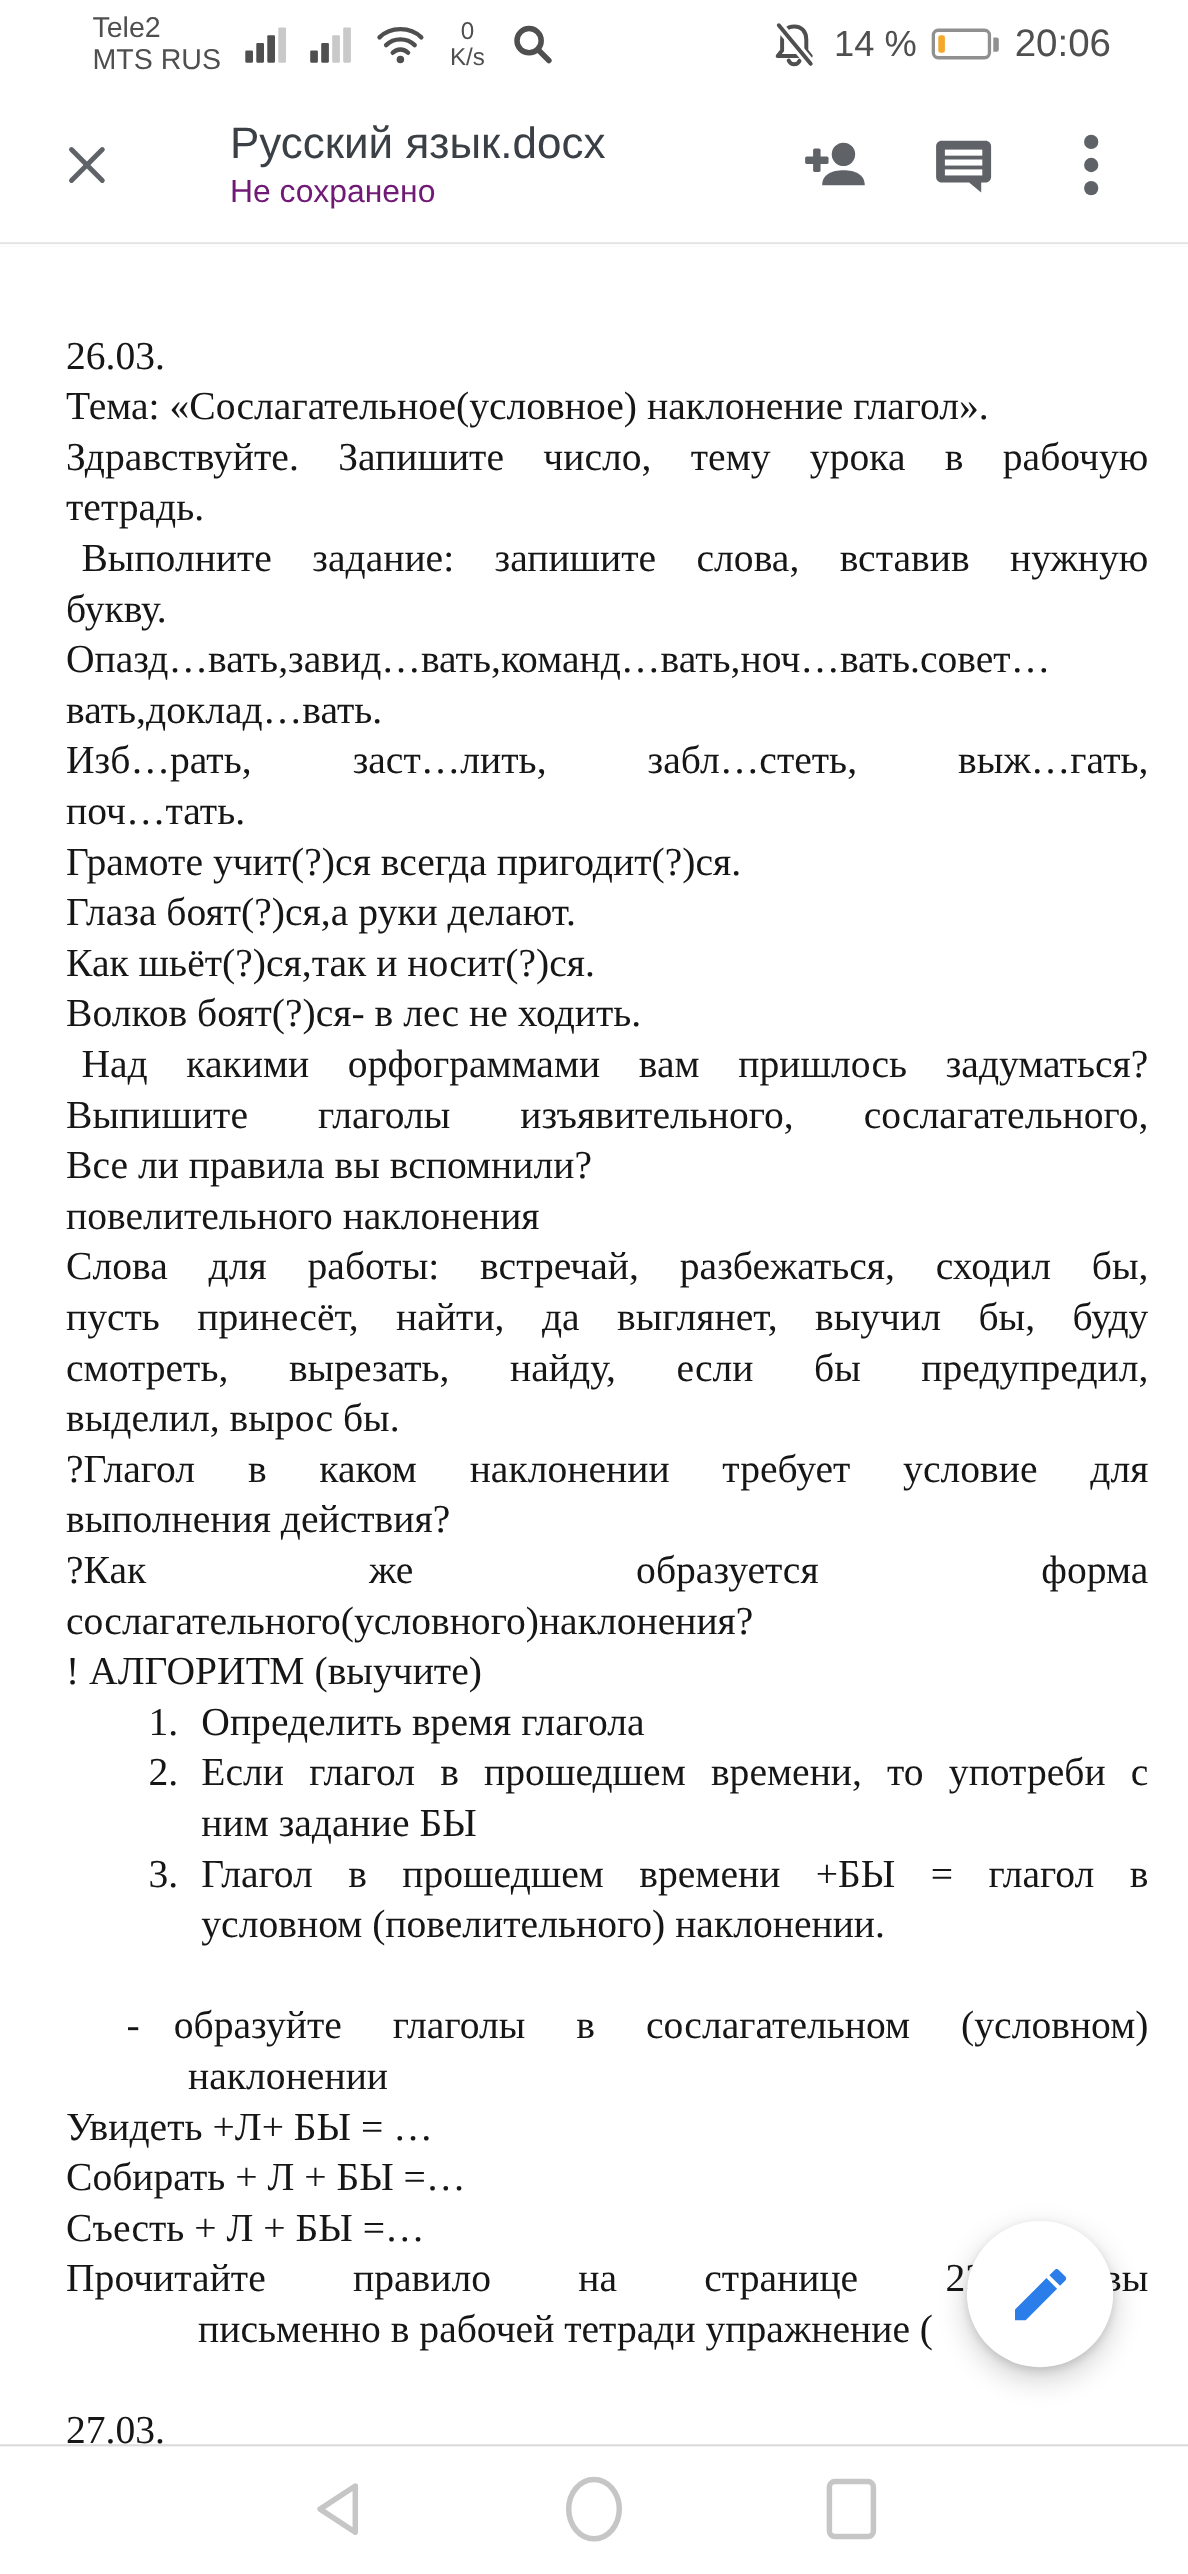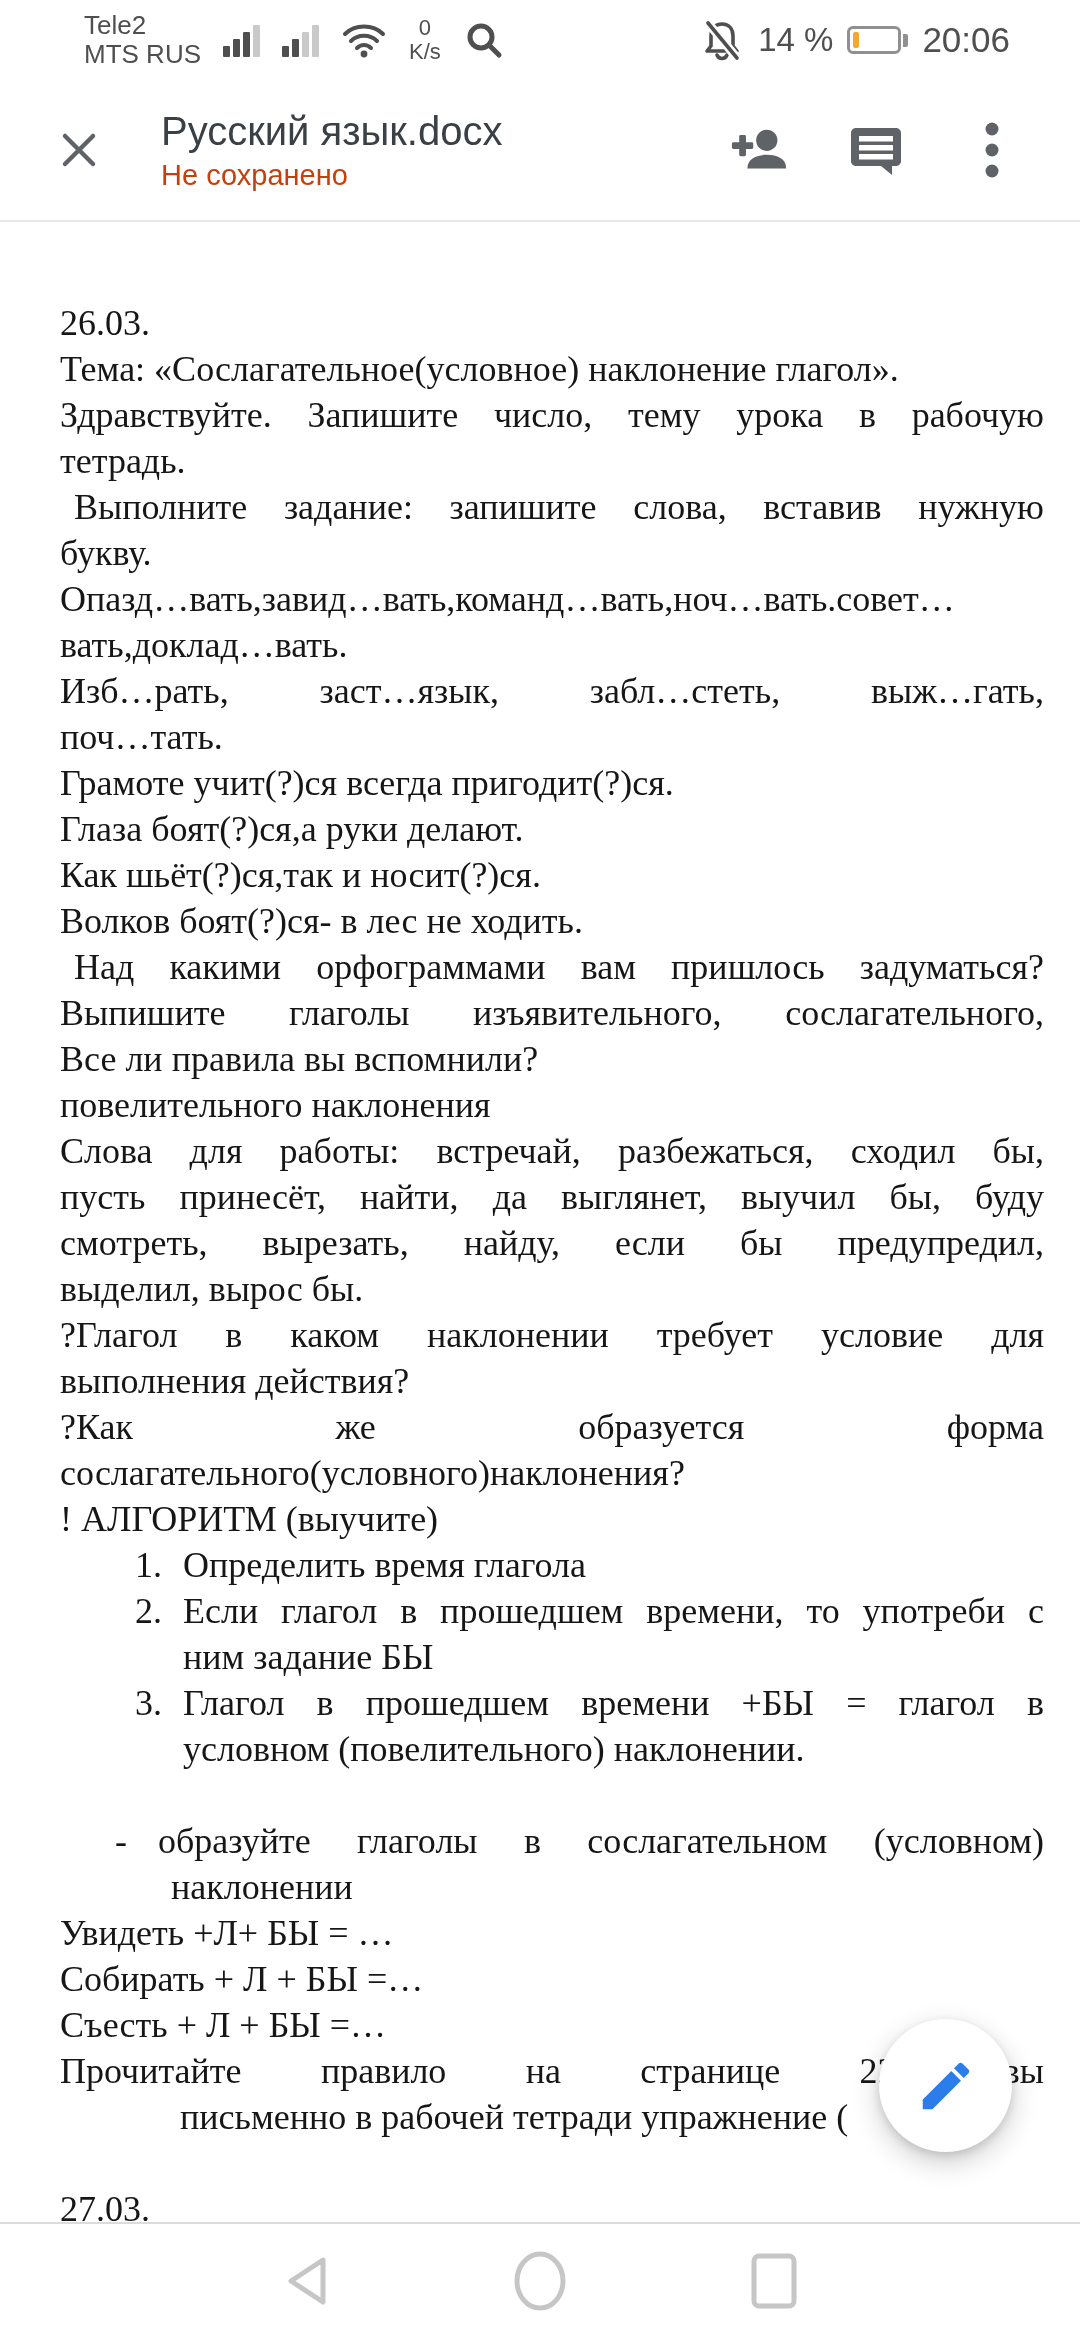--- a/index.html
+++ b/index.html
@@ -25,25 +25,25 @@
   .clock { font-size:35px; }
   .battery { display:flex; align-items:center; }
   .batt-body { width:54px; height:28px; border:3px solid #909090; border-radius:6px;
     padding:3px; display:flex; }
   .batt-fill { height:100%; border-radius:2px; }
   .batt-cap { width:5px; height:13px; background:#909090; border-radius:0 2px 2px 0; margin-left:2px; }
 
   
   .app-header { position:absolute; top:80px; left:0; right:0; height:142px;
     display:flex; align-items:center; padding:0 40px 0 57px; background:#fff;
-    border-bottom:2px solid #e7e7e7; }
+    border-bottom:2px solid #e7e7e7;gap:48px; }
   .close-btn { width:44px; height:44px; display:flex; align-items:center; justify-content:center; }
   .titles { margin-left:60px; flex:1; min-width:0; }
   .doc-title { font-size:40px; color:#3a4045; line-height:48px; }
-  .doc-subtitle { font-size:29px; color:#c2410c; line-height:36px; margin-top:2px; }
+  .doc-subtitle { font-size:29px; color:#701a75; line-height:36px; margin-top:2px; }
   .hdr-actions { display:flex; align-items:center; gap:56px; padding-right:18px; }
   .hdr-btn { width:60px; height:60px; display:flex; align-items:center; justify-content:center; }
   .page-shadow { position:absolute; top:224px; left:0; right:0; height:18px;
     background:linear-gradient(to bottom, rgba(0,0,0,0.10), rgba(0,0,0,0)); pointer-events:none; }
 
   
   .doc { position:absolute; top:224px; left:0; right:0; bottom:118px; background:#fff;
     padding:76px 36px 0 60px; overflow:hidden;
     font-family:"Liberation Serif", serif; color:#161616; }
   .line { font-size:36px; line-height:46px; height:46px; overflow:hidden; }
@@ -167,21 +167,21 @@
   <div class="doc">
     <div>
         <div class="line p">26.03.</div>
         <div class="line p">Тема: «Сослагательное(условное) наклонение глагол».</div>
         <div class="line s">Здравствуйте. Запишите число, тему урока в рабочую</div>
         <div class="line p">тетрадь.</div>
         <div class="line s" style="padding-left: 14px;">Выполните задание: запишите слова, вставив нужную</div>
         <div class="line p">букву.</div>
         <div class="line p">Опазд…вать,завид…вать,команд…вать,ноч…вать.совет…</div>
         <div class="line p">вать,доклад…вать.</div>
-        <div class="line s">Изб…рать, заст…язык, забл…стеть, выж…гать,</div>
+        <div class="line s">Изб…рать, заст…лить, забл…стеть, выж…гать,</div>
         <div class="line p">поч…тать.</div>
         <div class="line p">Грамоте учит(?)ся всегда пригодит(?)ся.</div>
         <div class="line p">Глаза боят(?)ся,а руки делают.</div>
         <div class="line p">Как шьёт(?)ся,так и носит(?)ся.</div>
         <div class="line p">Волков боят(?)ся- в лес не ходить.</div>
         <div class="line s" style="padding-left: 14px;">Над какими орфограммами вам пришлось задуматься?</div>
         <div class="line s">Выпишите глаголы изъявительного, сослагательного,</div>
         <div class="line p">Все ли правила вы вспомнили?</div>
         <div class="line p">повелительного наклонения</div>
         <div class="line s">Слова для работы: встречай, разбежаться, сходил бы,</div>

